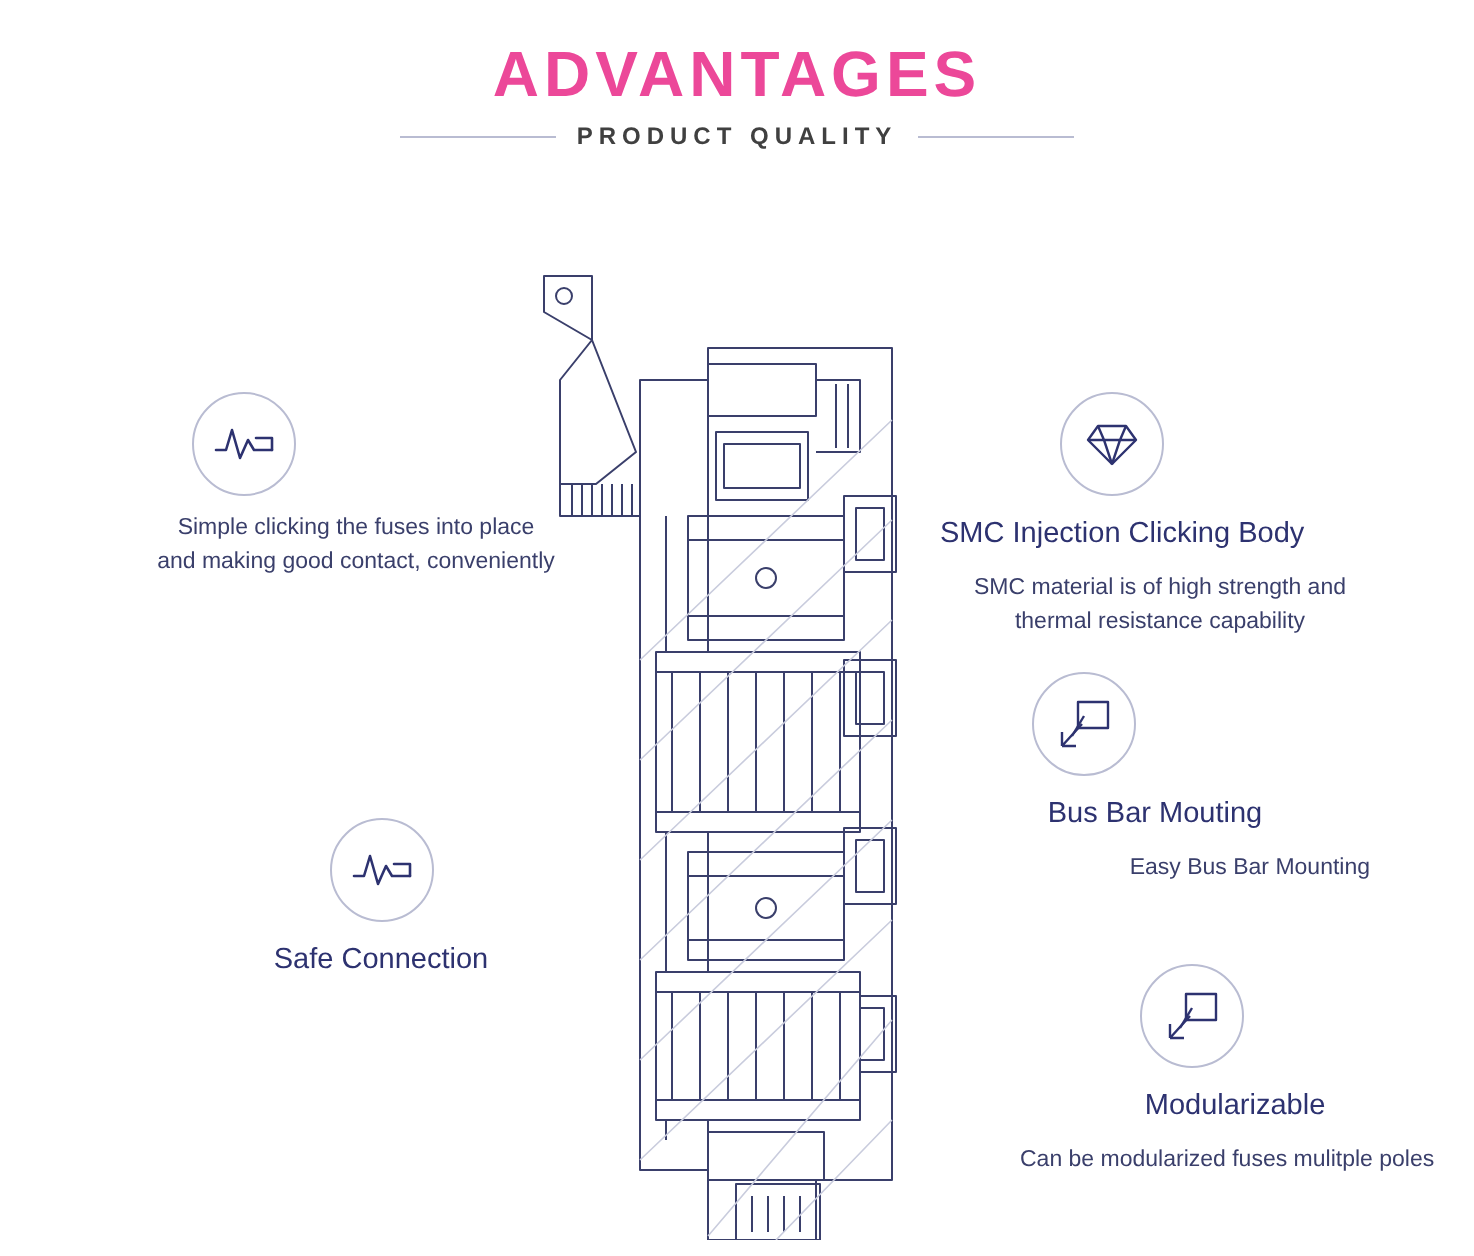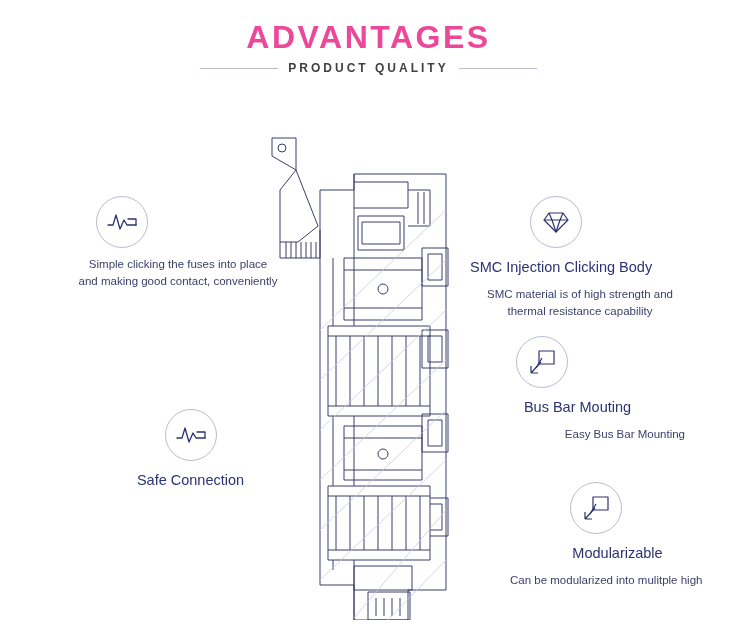--- a/index.html
+++ b/index.html
@@ -245,14 +245,14 @@
 
 <div class="feature right-center" id="feat-modular">
   <div class="feature-icon">
     <svg class="icon-svg" width="28" height="26" viewBox="0 0 28 26" fill="none" stroke="#2d3270" stroke-width="1.2" stroke-linejoin="round">
       <rect x="11" y="2" width="15" height="13"></rect>
       <path d="M3 24 L13 13 M3 24 L3 17 M3 24 L10 24"></path>
       <path d="M8 19 L14 9"></path>
     </svg>
   </div>
   <div class="feature-title">Modularizable</div>
-  <div class="feature-desc" style="text-align:left;">Can be modularized into mulitple high</div>
+  <div class="feature-desc" style="text-align:left;">Can be modularized fuses mulitple poles</div>
 </div>
 
 </body></html>

